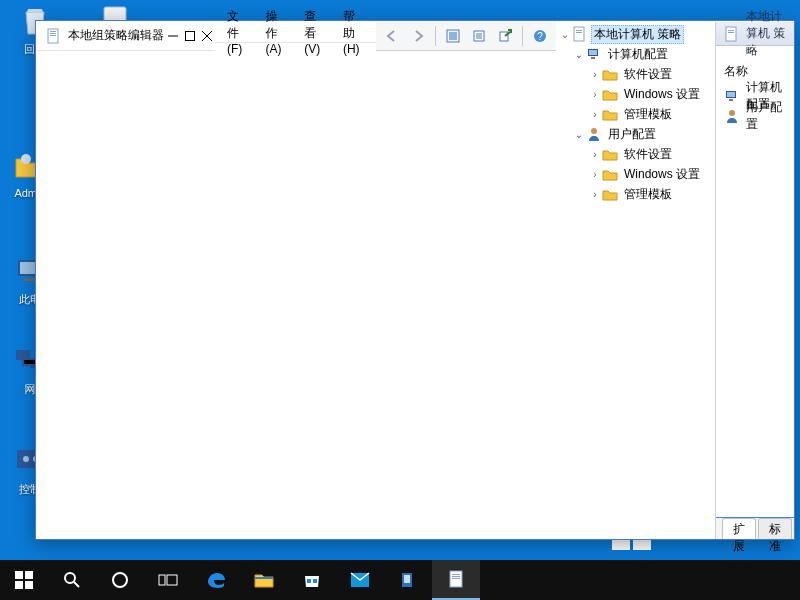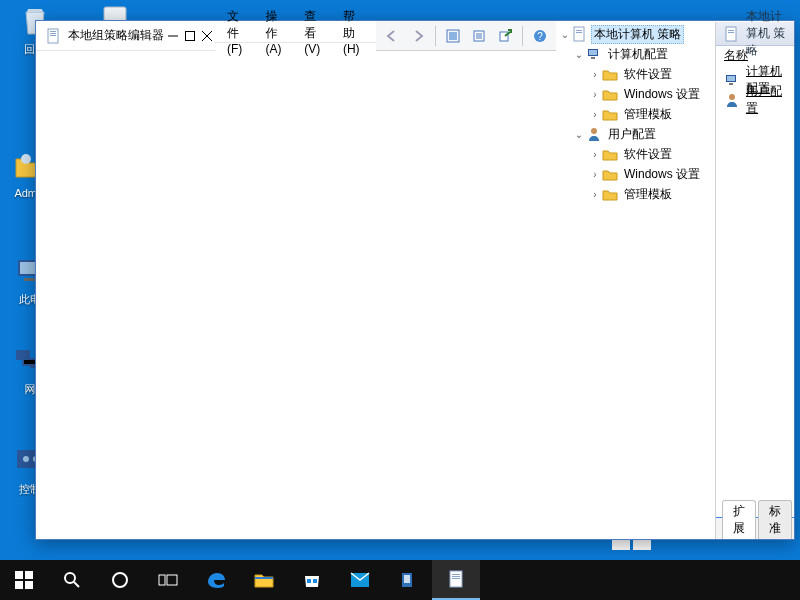--- a/index.html
+++ b/index.html
@@ -108,27 +108,27 @@
     border-bottom:1px solid #b9c6dd;display:flex;align-items:center;
     padding:0 8px;gap:6px;font-size:12px;color:#234;
   }
   .content-body{
     flex:1;display:flex;min-height:0;
     border-top:1px solid #fff;
   }
   .desc-col{
     width:205px;padding:10px 8px;color:#111;font-size:12px;border-right:1px solid #e8e8e8;
   }
-  .list-col{flex:1;padding:0 8px;text-decoration:underline;}
+  .list-col{flex:1;padding:16px 8px;}
   .list-header{font-size:12px;color:#111;margin-bottom:6px;}
   .list-item{
     display:flex;align-items:center;height:20px;gap:6px;font-size:12px;color:#000;
   }
   .content-tabs{
-    height:22px;border-top:1px solid #3b82f6;display:flex;align-items:flex-end;
+    height:22px;border-top:1px solid #3b82f6;display:flex;
     padding-left:6px;background:#f4f4f4;
   }
   .ctab{
     padding:2px 10px;border:1px solid #bfbfbf;border-bottom:none;
     background:#fff;font-size:12px;border-radius:3px 3px 0 0;margin-right:2px;
   }
   .ctab.inactive{background:#ececec;}
 
   
   .taskbar{

